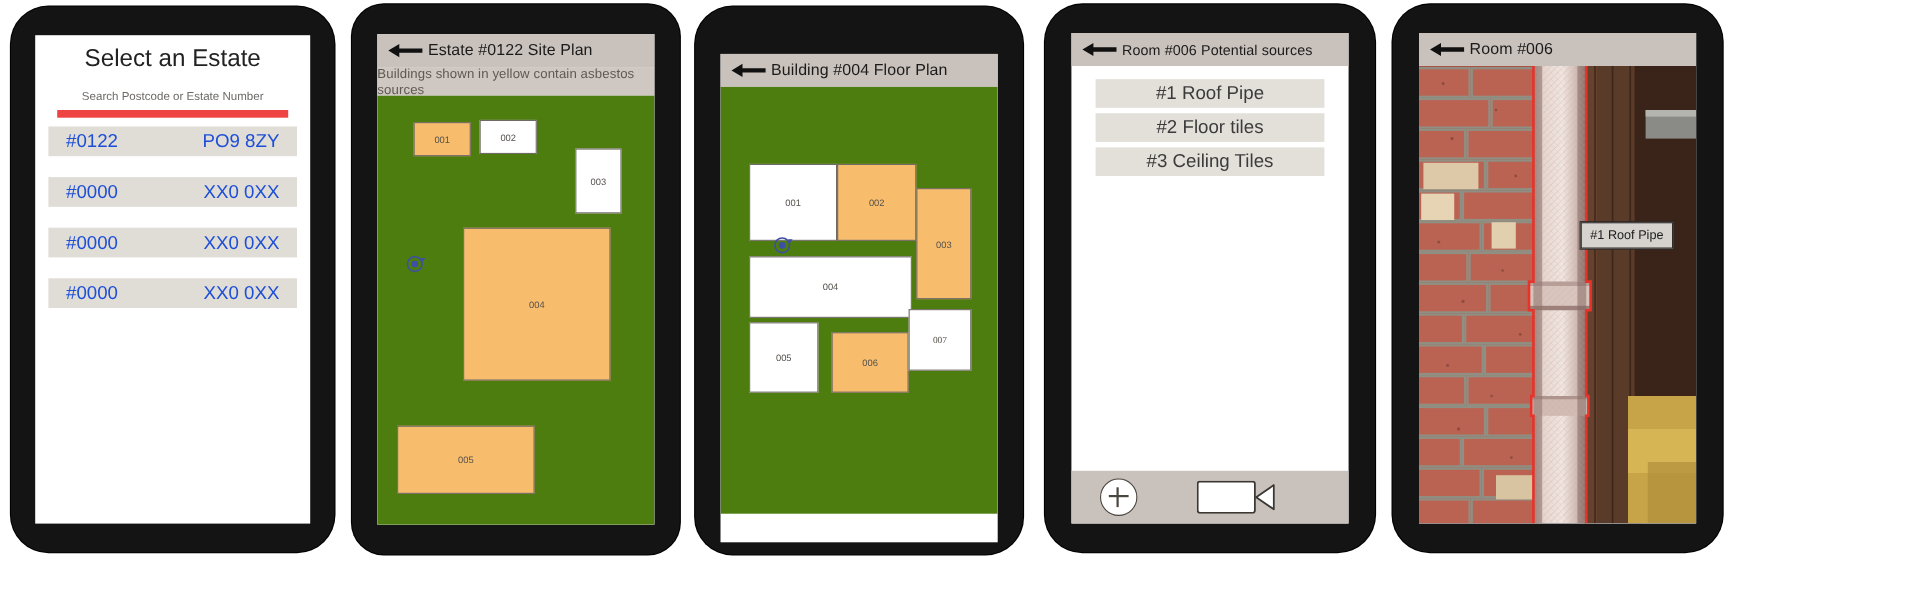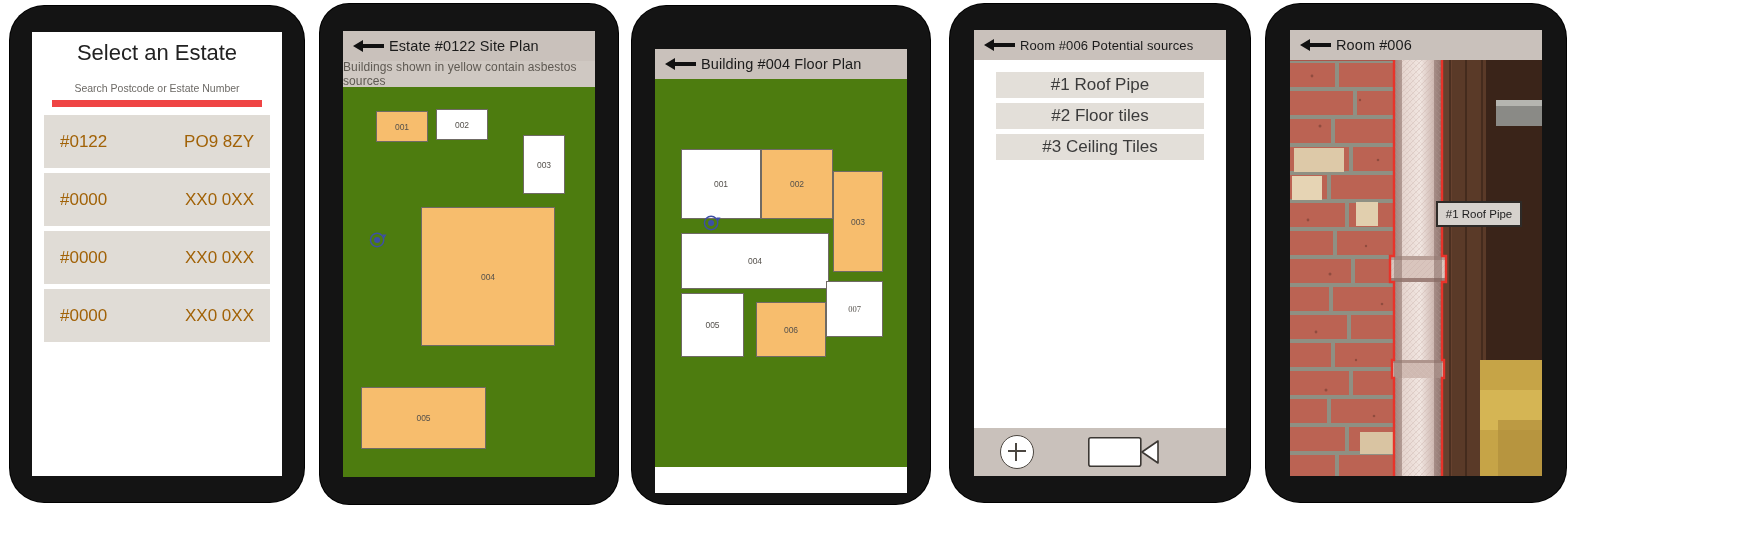--- a/index.html
+++ b/index.html
@@ -68,27 +68,27 @@
     text-align:center;
     font-size:10.5px;
     color:#6d6a66;
     padding-bottom:6px;
     border-bottom:7px solid #ef4444;
   }
   .p1rows{margin:8px 12px 0 12px;}
   .p1row{
     background:#e0dcd6;
     height:27px;
-    margin-bottom:5px;
+    margin-bottom:19px;
     display:flex;
     align-items:center;
     justify-content:space-between;
-    padding:13px 16px;
+    padding:0 16px;
     font-size:17px;
-    color:#a16207;
+    color:#1d4ed8;
   }
 
   
   .plan{position:relative;background:#4d7c0f;}
   .shape{
     position:absolute;
     border:1.6px solid #6f6a64;
     box-sizing:border-box;
     display:flex;
     align-items:center;

